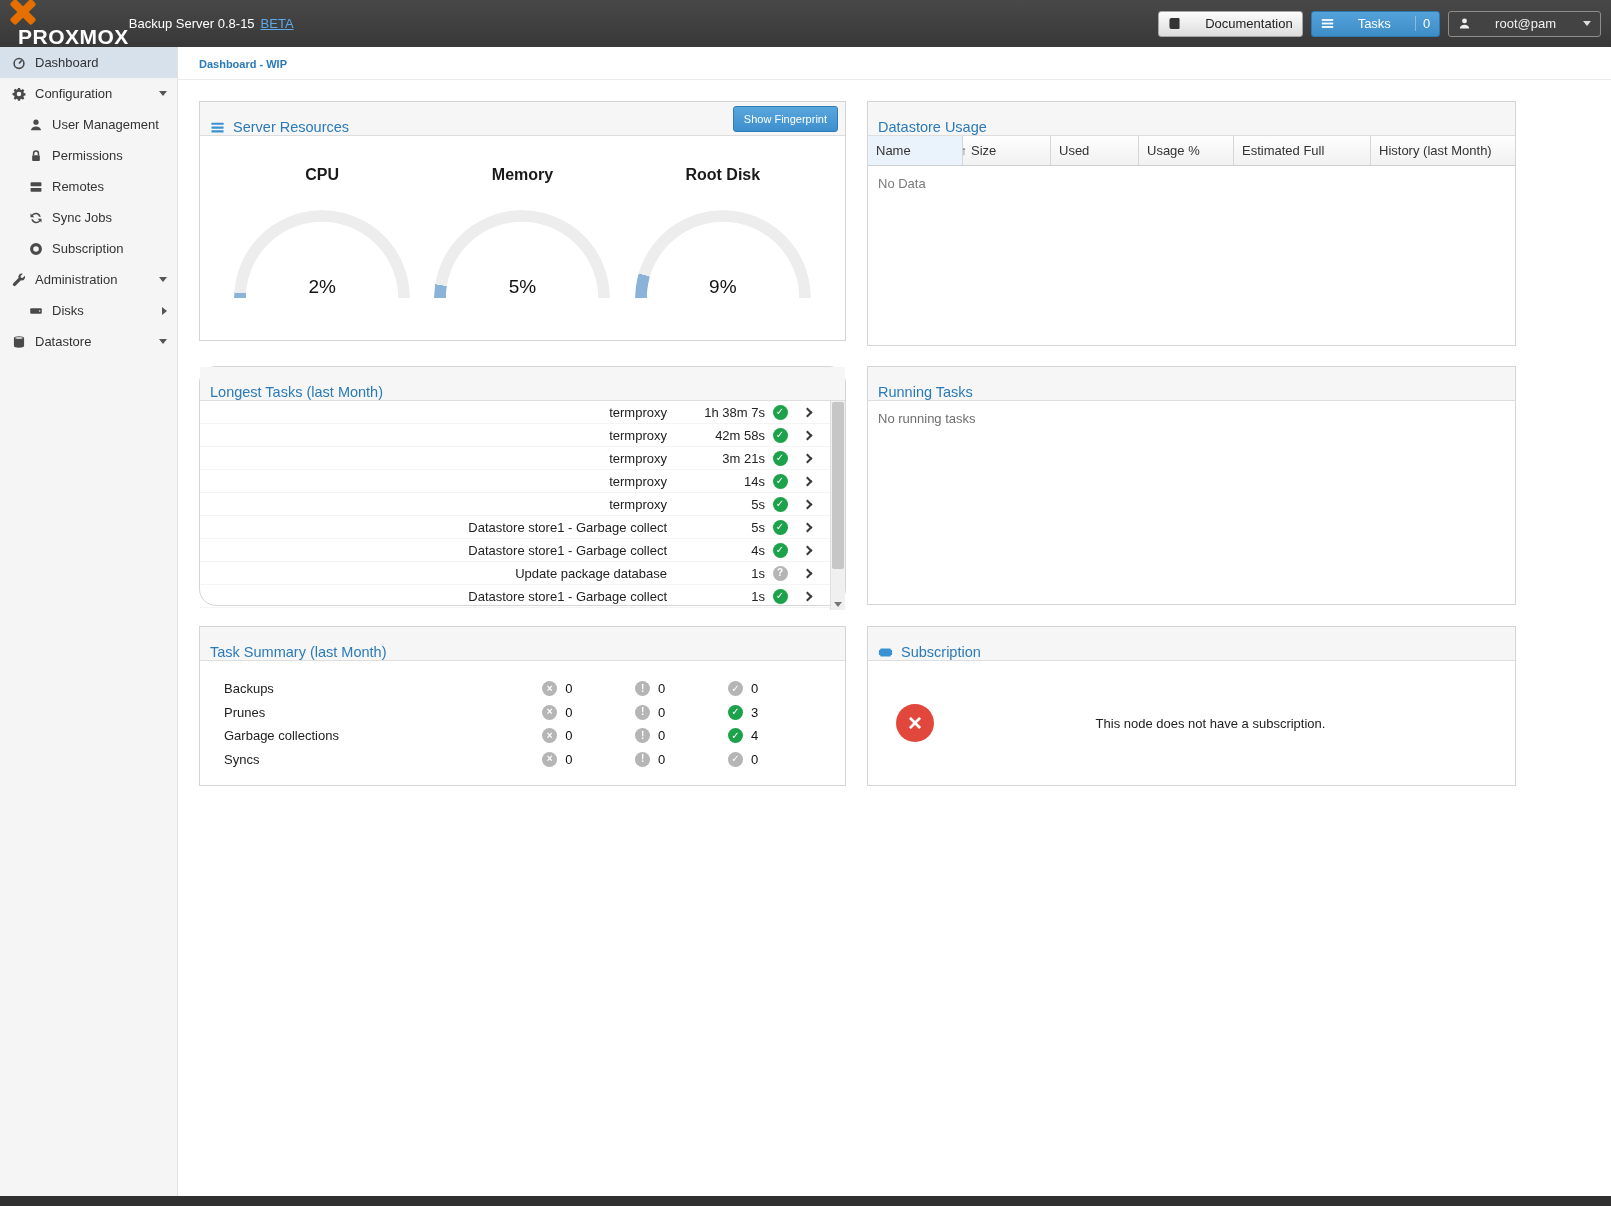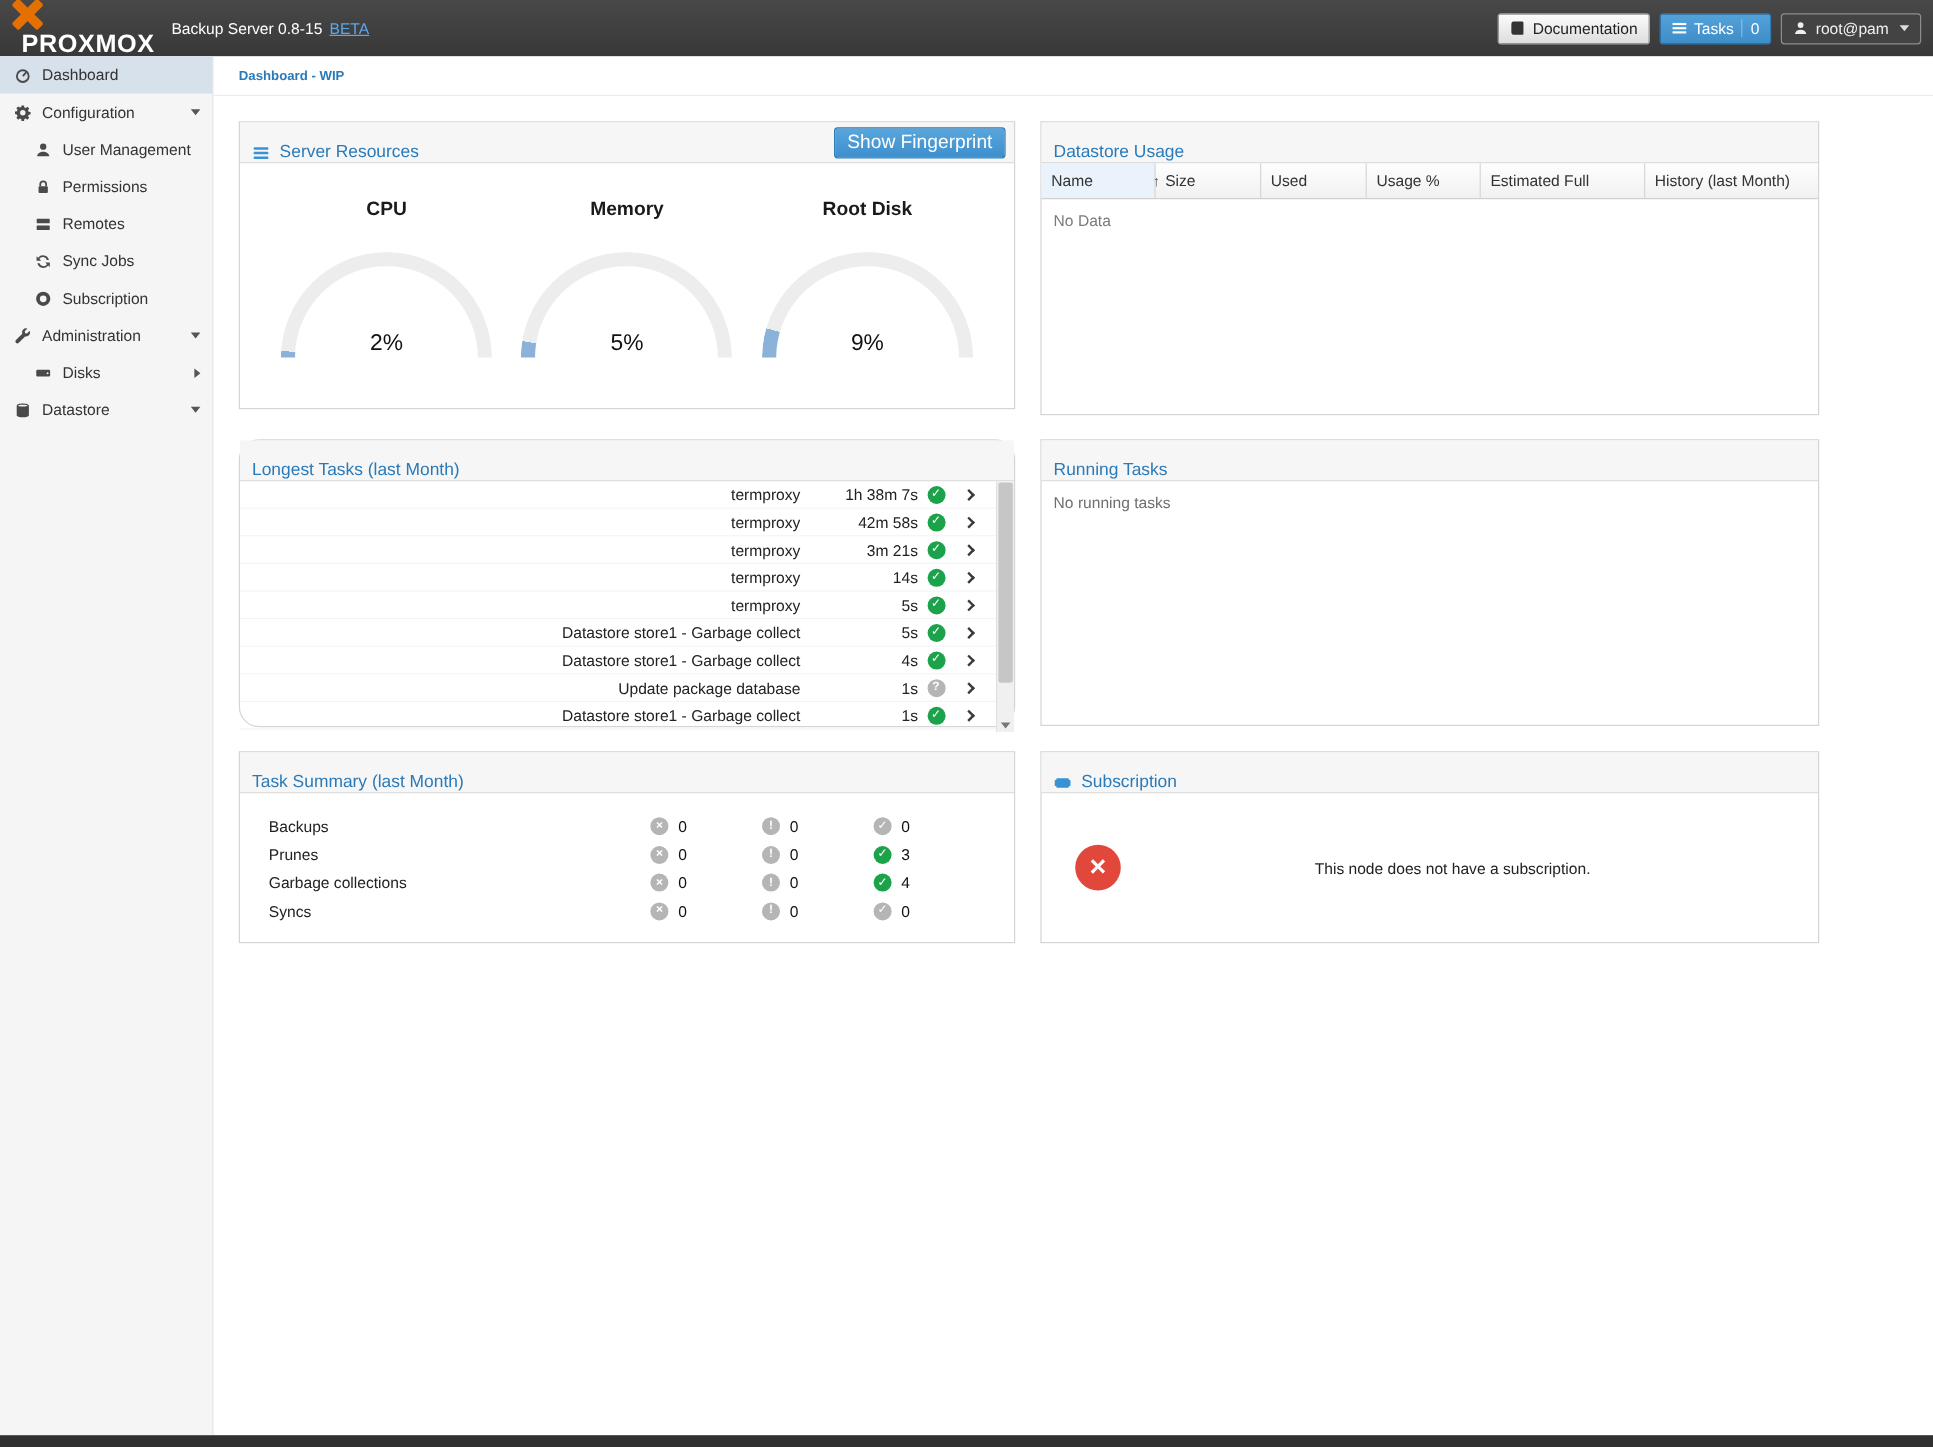--- a/index.html
+++ b/index.html
@@ -21,25 +21,25 @@
   }
   .logo { display: flex; align-items: flex-start; flex-direction: column; }
   .logo-x { width: 26px; height: 26px; position: relative; display: inline-block; }
   .logo-x::before, .logo-x::after {
     content: ""; position: absolute; left: -2px; top: 9px;
     width: 30px; height: 8px; border-radius: 2px; background: var(--proxmox-orange, #e57000);
   }
   .logo-x::before { transform: rotate(45deg); }
   .logo-x::after  { transform: rotate(-45deg); }
   .logo-text { font-size: 21px; font-weight: bold; letter-spacing: .5px; margin-left: 8px; }
-  .tb-subtitle { margin-left: 14px; font-size: 13px; color: #fff; }
+  .tb-subtitle { font-size: 13px; color: #fff; }
   .tb-beta { margin-left: 6px; color: #5ea7e8; text-decoration: underline; cursor: pointer; }
   .tb-right { margin-left: auto; display: flex; align-items: center; gap: 8px; }
   .tb-btn {
-    display: inline-flex; align-items: center; gap: 6px;
+    display: inline-flex; align-items: center; gap: 24px;
     height: 26px; padding: 0 9px; border-radius: 3px;
     font-size: 13px; font-family: inherit; cursor: pointer; justify-content: space-between;
   }
   .tb-btn.light { background: linear-gradient(#fcfcfc, #dddddd); border: 1px solid #a6a6a6; color: #222; }
   .tb-btn.blue  { background: linear-gradient(#54a2da, #3d8dc8); border: 1px solid #2d7ab3; color: #fff; }
   .tb-btn.dark  { background: #434343; border: 1px solid #8d8d8d; color: #f0f0f0; }
   .tb-count { padding-left: 7px; border-left: 1px solid rgba(255,255,255,.35); }
   .caret-down { width: 0; height: 0; border-left: 4px solid transparent; border-right: 4px solid transparent; border-top: 5px solid #ddd; margin-left: 3px; }
   .tb-icon { display: inline-flex; }
 
@@ -65,21 +65,21 @@
   .panel { border: 1px solid #d5d5d5; background: #fff; }
   .panel-header { height: 34px; background: #f6f6f6; border-bottom: 1px solid #dedede; display: flex; align-items: flex-end; padding: 0 10px; position: relative; }
   .panel-title { color: var(--title-blue, #2a7ab9); font-size: 14.5px; }
   .panel-title-icon { color: var(--accent-blue, #3892d4); margin-right: 8px; display: inline-flex; }
 
   
   .panel.sr { height: 240px; }
   .fp-btn {
     position: absolute; right: 7px; top: 4px; height: 26px; padding: 0 10px;
     background: linear-gradient(#5aa6dd, #3d8fcd); border: 1px solid #2e7cb5; border-radius: 3px;
-    color: #fff; font-size: 16px; font-family: inherit; cursor: pointer;
+    color: #fff; font-size: 11px; font-family: inherit; cursor: pointer;
   }
   .gauges { display: flex; padding: 0 22px; height: 204px; }
   .gauge { flex: 1; text-align: center; }
   .gauge-label { font-size: 16px; font-weight: bold; color: #1a1a1a; margin-top: 30px; }
   .gauge-wrap { position: relative; width: 176px; height: 88px; margin: 26px auto 0; overflow: hidden; }
   .gauge-arc {
     position: absolute; left: 0; top: 0; width: 176px; height: 176px; border-radius: 50%;
     background: conic-gradient(from 270deg,
       var(--gauge-blue, #8bb3d9) 0deg, var(--gauge-blue, #8bb3d9) var(--deg, 10deg),
       #ededed var(--deg, 10deg), #ededed 180deg, transparent 180deg);

